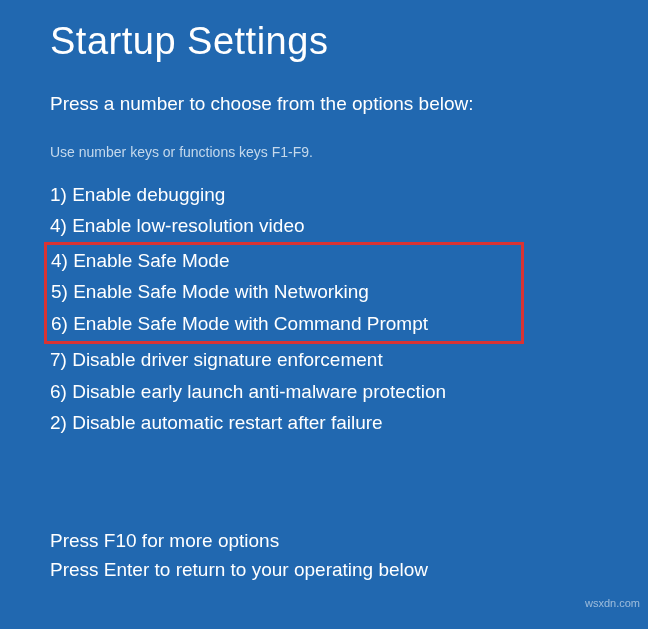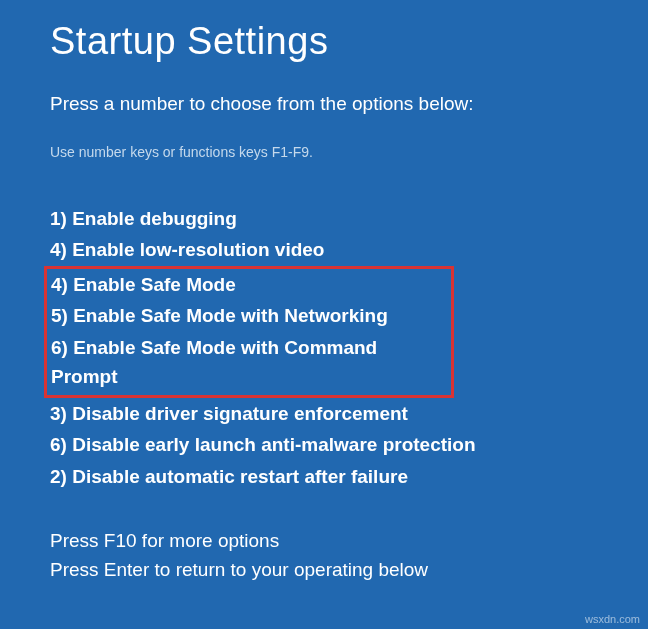--- a/index.html
+++ b/index.html
@@ -25,55 +25,55 @@
     }
     .subtitle {
       font-size: 19px;
       font-weight: 300;
       margin-bottom: 29px;
     }
     .hint {
       font-size: 14px;
       font-weight: 300;
       color: #c5d9ec;
-      margin-bottom: 43px;
+      margin-bottom: 19px;
     }
     .options {
       list-style: none;
     }
     .option-item {
       font-size: 19px;
-      font-weight: 700;
+      font-weight: 400;
       line-height: 1.55;
       padding: 1px 0;
     }
     .highlight-box {
       border: 3px solid #d93333;
       padding: 0px 16px 2px 4px;
       margin-left: -6px;
       margin-right: 2px;
       display: inline-block;
-      width: 410px;
+      width: 480px;
     }
     .highlight-box .option-item {
       padding: 1px 0;
     }
     .footer {
       position: absolute;
       bottom: 45px;
       left: 50px;
     }
     .footer-line {
       font-size: 19px;
       font-weight: 300;
       line-height: 1.5;
     }
     .watermark {
       position: absolute;
-      bottom: 4px;
+      bottom: 20px;
       right: 8px;
       font-size: 11px;
       color: rgba(255,255,255,0.55);
       font-family: Arial, sans-serif;
       font-weight: normal;
     }
   </style>
 </head>
 <body>
 
@@ -84,21 +84,21 @@
 <p class="hint">Use number keys or functions keys F1-F9.</p>
 
 <div class="options">
   <div class="option-item">1) Enable debugging</div>
   <div class="option-item">4) Enable low-resolution video</div>
   <div class="highlight-box">
     <div class="option-item">4) Enable Safe Mode</div>
     <div class="option-item">5) Enable Safe Mode with Networking</div>
     <div class="option-item">6) Enable Safe Mode with Command Prompt</div>
   </div>
-  <div class="option-item">3) Disable driver signature enforcement</div>
+  <div class="option-item">7) Disable driver signature enforcement</div>
   <div class="option-item">6) Disable early launch anti-malware protection</div>
   <div class="option-item">2) Disable automatic restart after failure</div>
 </div>
 
 <div class="footer">
   <div class="footer-line">Press F10 for more options</div>
   <div class="footer-line">Press Enter to return to your operating below</div>
 </div>
 
 <div class="watermark">wsxdn.com</div>

